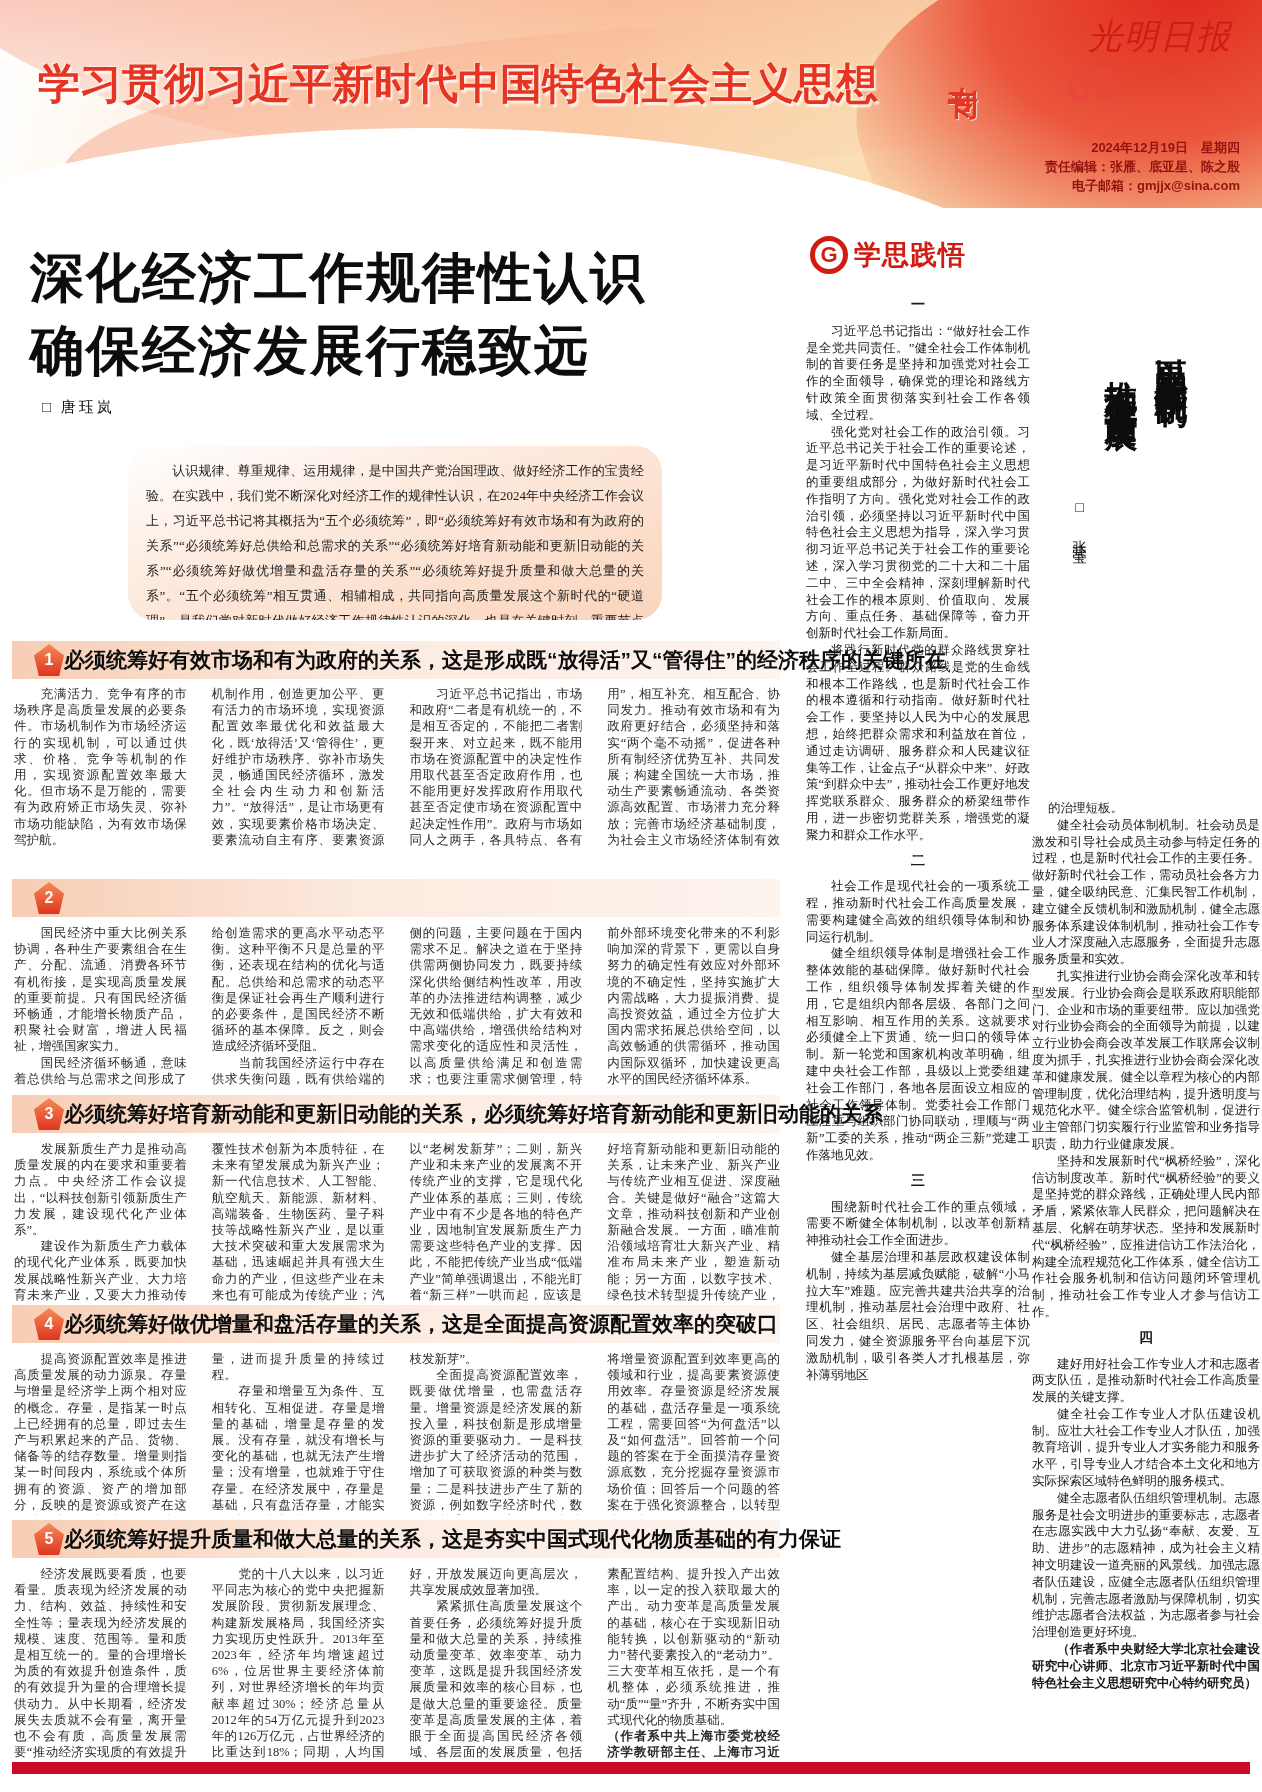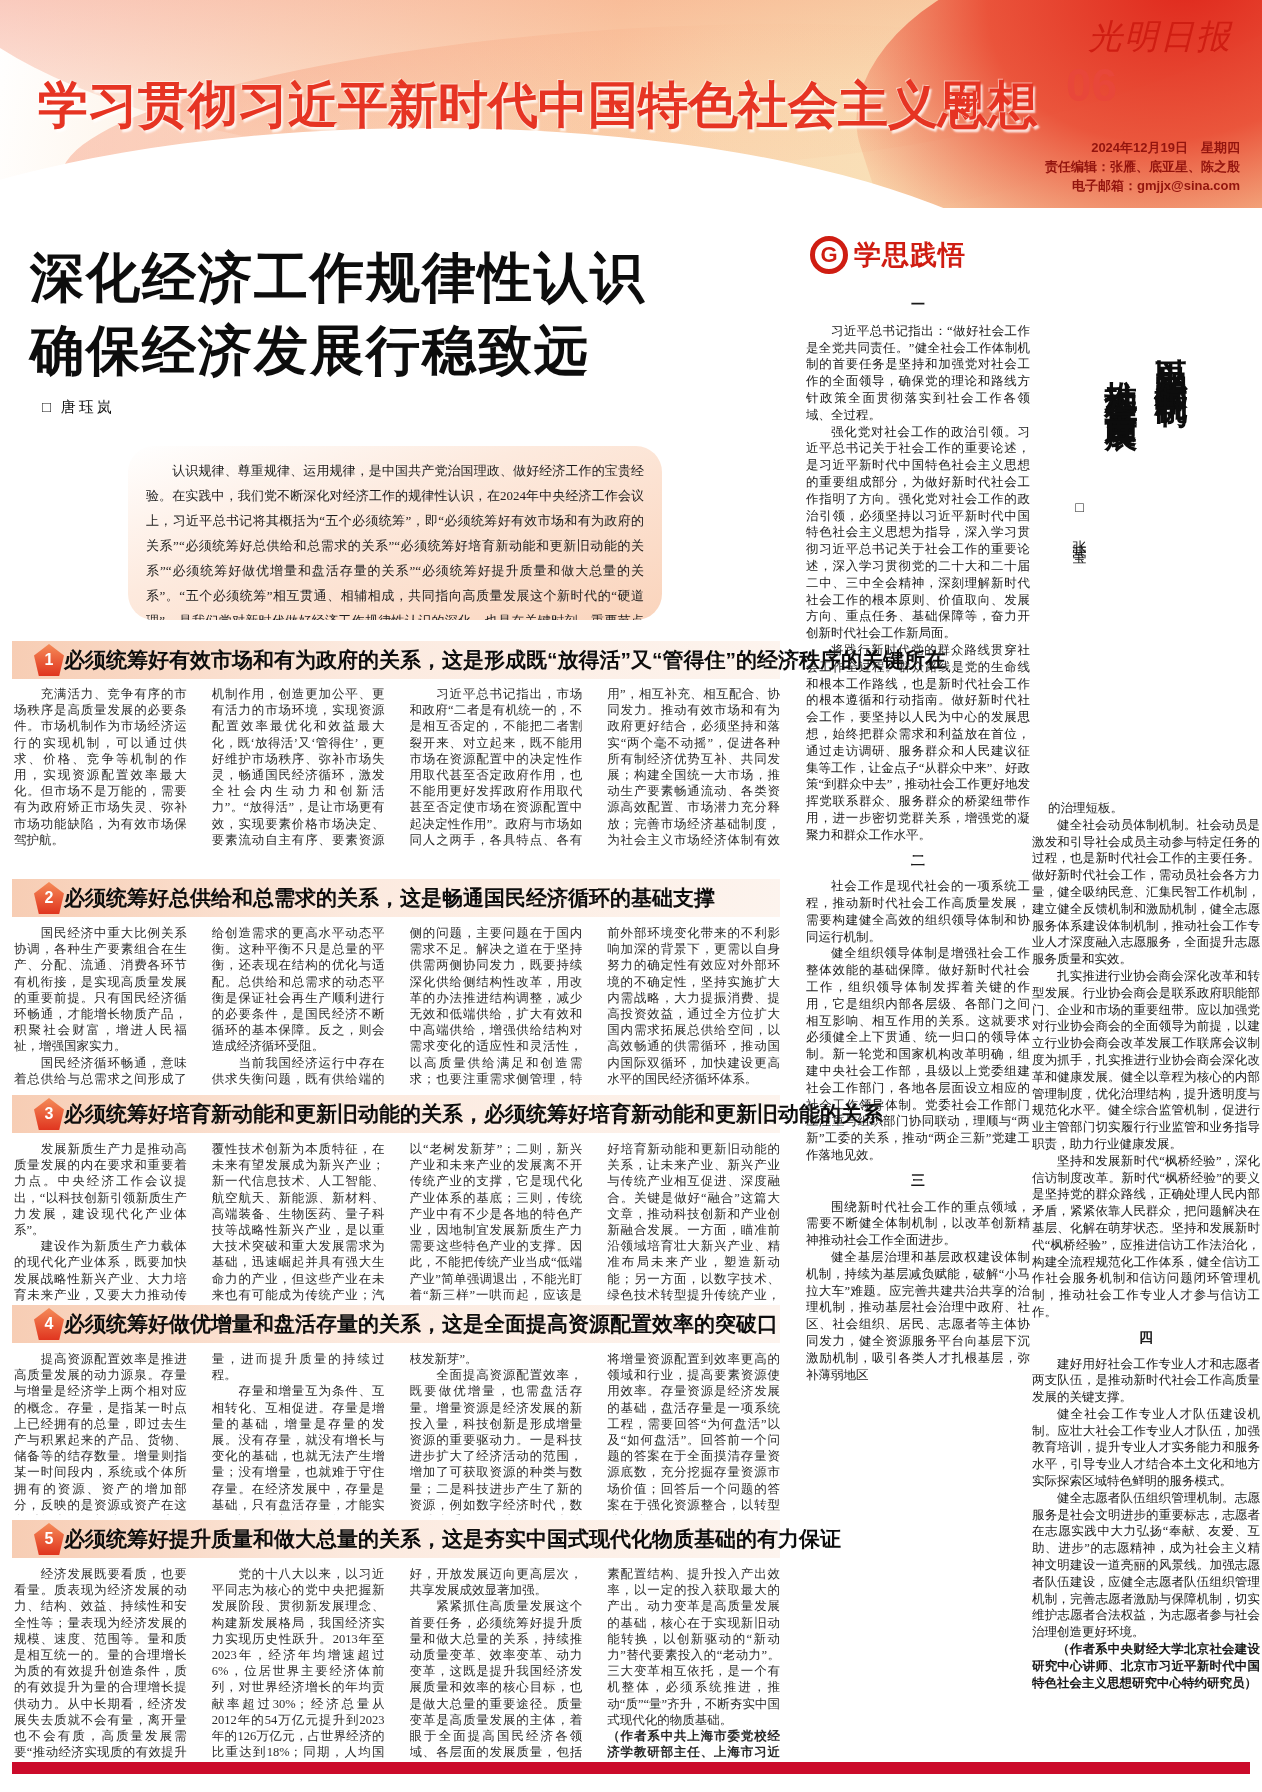--- a/index.html
+++ b/index.html
@@ -13,23 +13,23 @@
     background:linear-gradient(175deg,rgba(237,84,50,.55),rgba(248,166,120,.15) 70%,rgba(255,255,255,0));
     border-radius:0 0 55% 45%/0 0 100% 70%;}
   .banner .ribbon2{position:absolute;right:-120px;top:-60px;width:520px;height:340px;
     background:radial-gradient(ellipse at 70% 20%,rgba(222,32,22,.95) 0%,rgba(232,62,40,.85) 40%,rgba(246,140,90,.15) 75%,rgba(255,255,255,0) 100%);
     transform:rotate(-18deg);border-radius:40% 60% 50% 50%;}
   .banner .ribbon3{position:absolute;left:60px;top:30px;width:1100px;height:220px;
     background:linear-gradient(100deg,rgba(244,120,80,.35),rgba(250,190,150,.12) 60%,rgba(255,255,255,0));
     transform:rotate(-4deg);border-radius:50%;}
   .banner .whitecurve{position:absolute;left:-220px;bottom:-150px;width:1300px;height:230px;
     background:#fff;border-radius:50% 50% 0 0/90% 90% 0 0;}
-  .banner-title{position:absolute;left:38px;top:72px;width:960px;
+  .banner-title{position:absolute;left:38px;top:56px;width:960px;
     font-family:"Liberation Sans","DejaVu Sans",sans-serif;
-    font-size:50px;font-weight:900;color:#e63423;letter-spacing:0px;white-space:nowrap;
+    font-size:42px;font-weight:900;color:#e63423;letter-spacing:0px;white-space:nowrap;
     text-shadow:2px 3px 2px rgba(255,255,255,.8),-1px -1px 0 rgba(255,255,255,.5);}
   .banner-supp{position:absolute;left:942px;top:62px;writing-mode:vertical-rl;
     font-family:"Liberation Sans",sans-serif;font-size:30px;font-weight:900;color:#e63423;
     letter-spacing:4px;text-shadow:1px 1px 0 rgba(255,255,255,.7);}
   .banner-page{position:absolute;left:1066px;top:58px;font-family:"Liberation Sans",sans-serif;
     font-size:46px;font-weight:700;color:#e8473a;}
   .masthead{position:absolute;left:1088px;top:14px;font-size:34px;font-weight:400;
     font-style:italic;color:#cf1d12;letter-spacing:2px;white-space:nowrap;}
   .dateblock{position:absolute;right:22px;top:138px;text-align:right;
     font-family:"Liberation Sans",sans-serif;font-size:13px;font-weight:700;color:#93140e;line-height:19px;}
@@ -118,21 +118,20 @@
 <div class="sec-body s1b">
   <div class="col">　　充满活力、竞争有序的市场秩序是高质量发展的必要条件。市场机制作为市场经济运行的实现机制，可以通过供求、价格、竞争等机制的作用，实现资源配置效率最大化。但市场不是万能的，需要有为政府矫正市场失灵、弥补市场功能缺陷，为有效市场保驾护航。
 　　处理好政府与市场的关系是我国经济体制改革的核心内容。党的二十届三中全会强调，“必须更好发挥市场</div>
   <div class="col">机制作用，创造更加公平、更有活力的市场环境，实现资源配置效率最优化和效益最大化，既‘放得活’又‘管得住’，更好维护市场秩序、弥补市场失灵，畅通国民经济循环，激发全社会内生动力和创新活力”。“放得活”，是让市场更有效，实现要素价格市场决定、要素流动自主有序、要素资源高效配置；“管得住”，是更好发挥政府宏观调控和市场监管的职能，形成有为政府与有效市场的更好结合。</div>
   <div class="col">　　习近平总书记指出，市场和政府“二者是有机统一的，不是相互否定的，不能把二者割裂开来、对立起来，既不能用市场在资源配置中的决定性作用取代甚至否定政府作用，也不能用更好发挥政府作用取代甚至否定使市场在资源配置中起决定性作用”。政府与市场如同人之两手，各具特点、各有所长，相辅相成、相得益彰。统筹好有效市场和有为政府的关系，就是强调市场和政府“两手并</div>
   <div class="col">用”，相互补充、相互配合、协同发力。推动有效市场和有为政府更好结合，必须坚持和落实“两个毫不动摇”，促进各种所有制经济优势互补、共同发展；构建全国统一大市场，推动生产要素畅通流动、各类资源高效配置、市场潜力充分释放；完善市场经济基础制度，为社会主义市场经济体制有效运行提供基本保障；健全宏观经济治理体系，更好发挥社会主义市场经济的体制优势。</div>
 </div>
 
 <div class="sec-head s2h">
   <div class="sec-badge">2</div>
-  <div class="sec-title">必须统筹好总供给和总需求的关系，这是畅通国民经济循环的基础支撑</div>
 </div>
 <div class="sec-body s2b">
   <div class="col">　　国民经济中重大比例关系协调，各种生产要素组合在生产、分配、流通、消费各环节有机衔接，是实现高质量发展的重要前提。只有国民经济循环畅通，才能增长物质产品，积聚社会财富，增进人民福祉，增强国家实力。
 　　国民经济循环畅通，意味着总供给与总需求之间形成了需求牵引供给、供</div>
   <div class="col">给创造需求的更高水平动态平衡。这种平衡不只是总量的平衡，还表现在结构的优化与适配。总供给和总需求的动态平衡是保证社会再生产顺利进行的必要条件，是国民经济不断循环的基本保障。反之，则会造成经济循环受阻。
 　　当前我国经济运行中存在供求失衡问题，既有供给端的问题，也有需求</div>
   <div class="col">侧的问题，主要问题在于国内需求不足。解决之道在于坚持供需两侧协同发力，既要持续深化供给侧结构性改革，用改革的办法推进结构调整，减少无效和低端供给，扩大有效和中高端供给，增强供给结构对需求变化的适应性和灵活性，以高质量供给满足和创造需求；也要注重需求侧管理，特别是在当</div>
   <div class="col">前外部环境变化带来的不利影响加深的背景下，更需以自身努力的确定性有效应对外部环境的不确定性，坚持实施扩大内需战略，大力提振消费、提高投资效益，通过全方位扩大国内需求拓展总供给空间，以高效畅通的供需循环，推动国内国际双循环，加快建设更高水平的国民经济循环体系。</div>
 </div>
 

